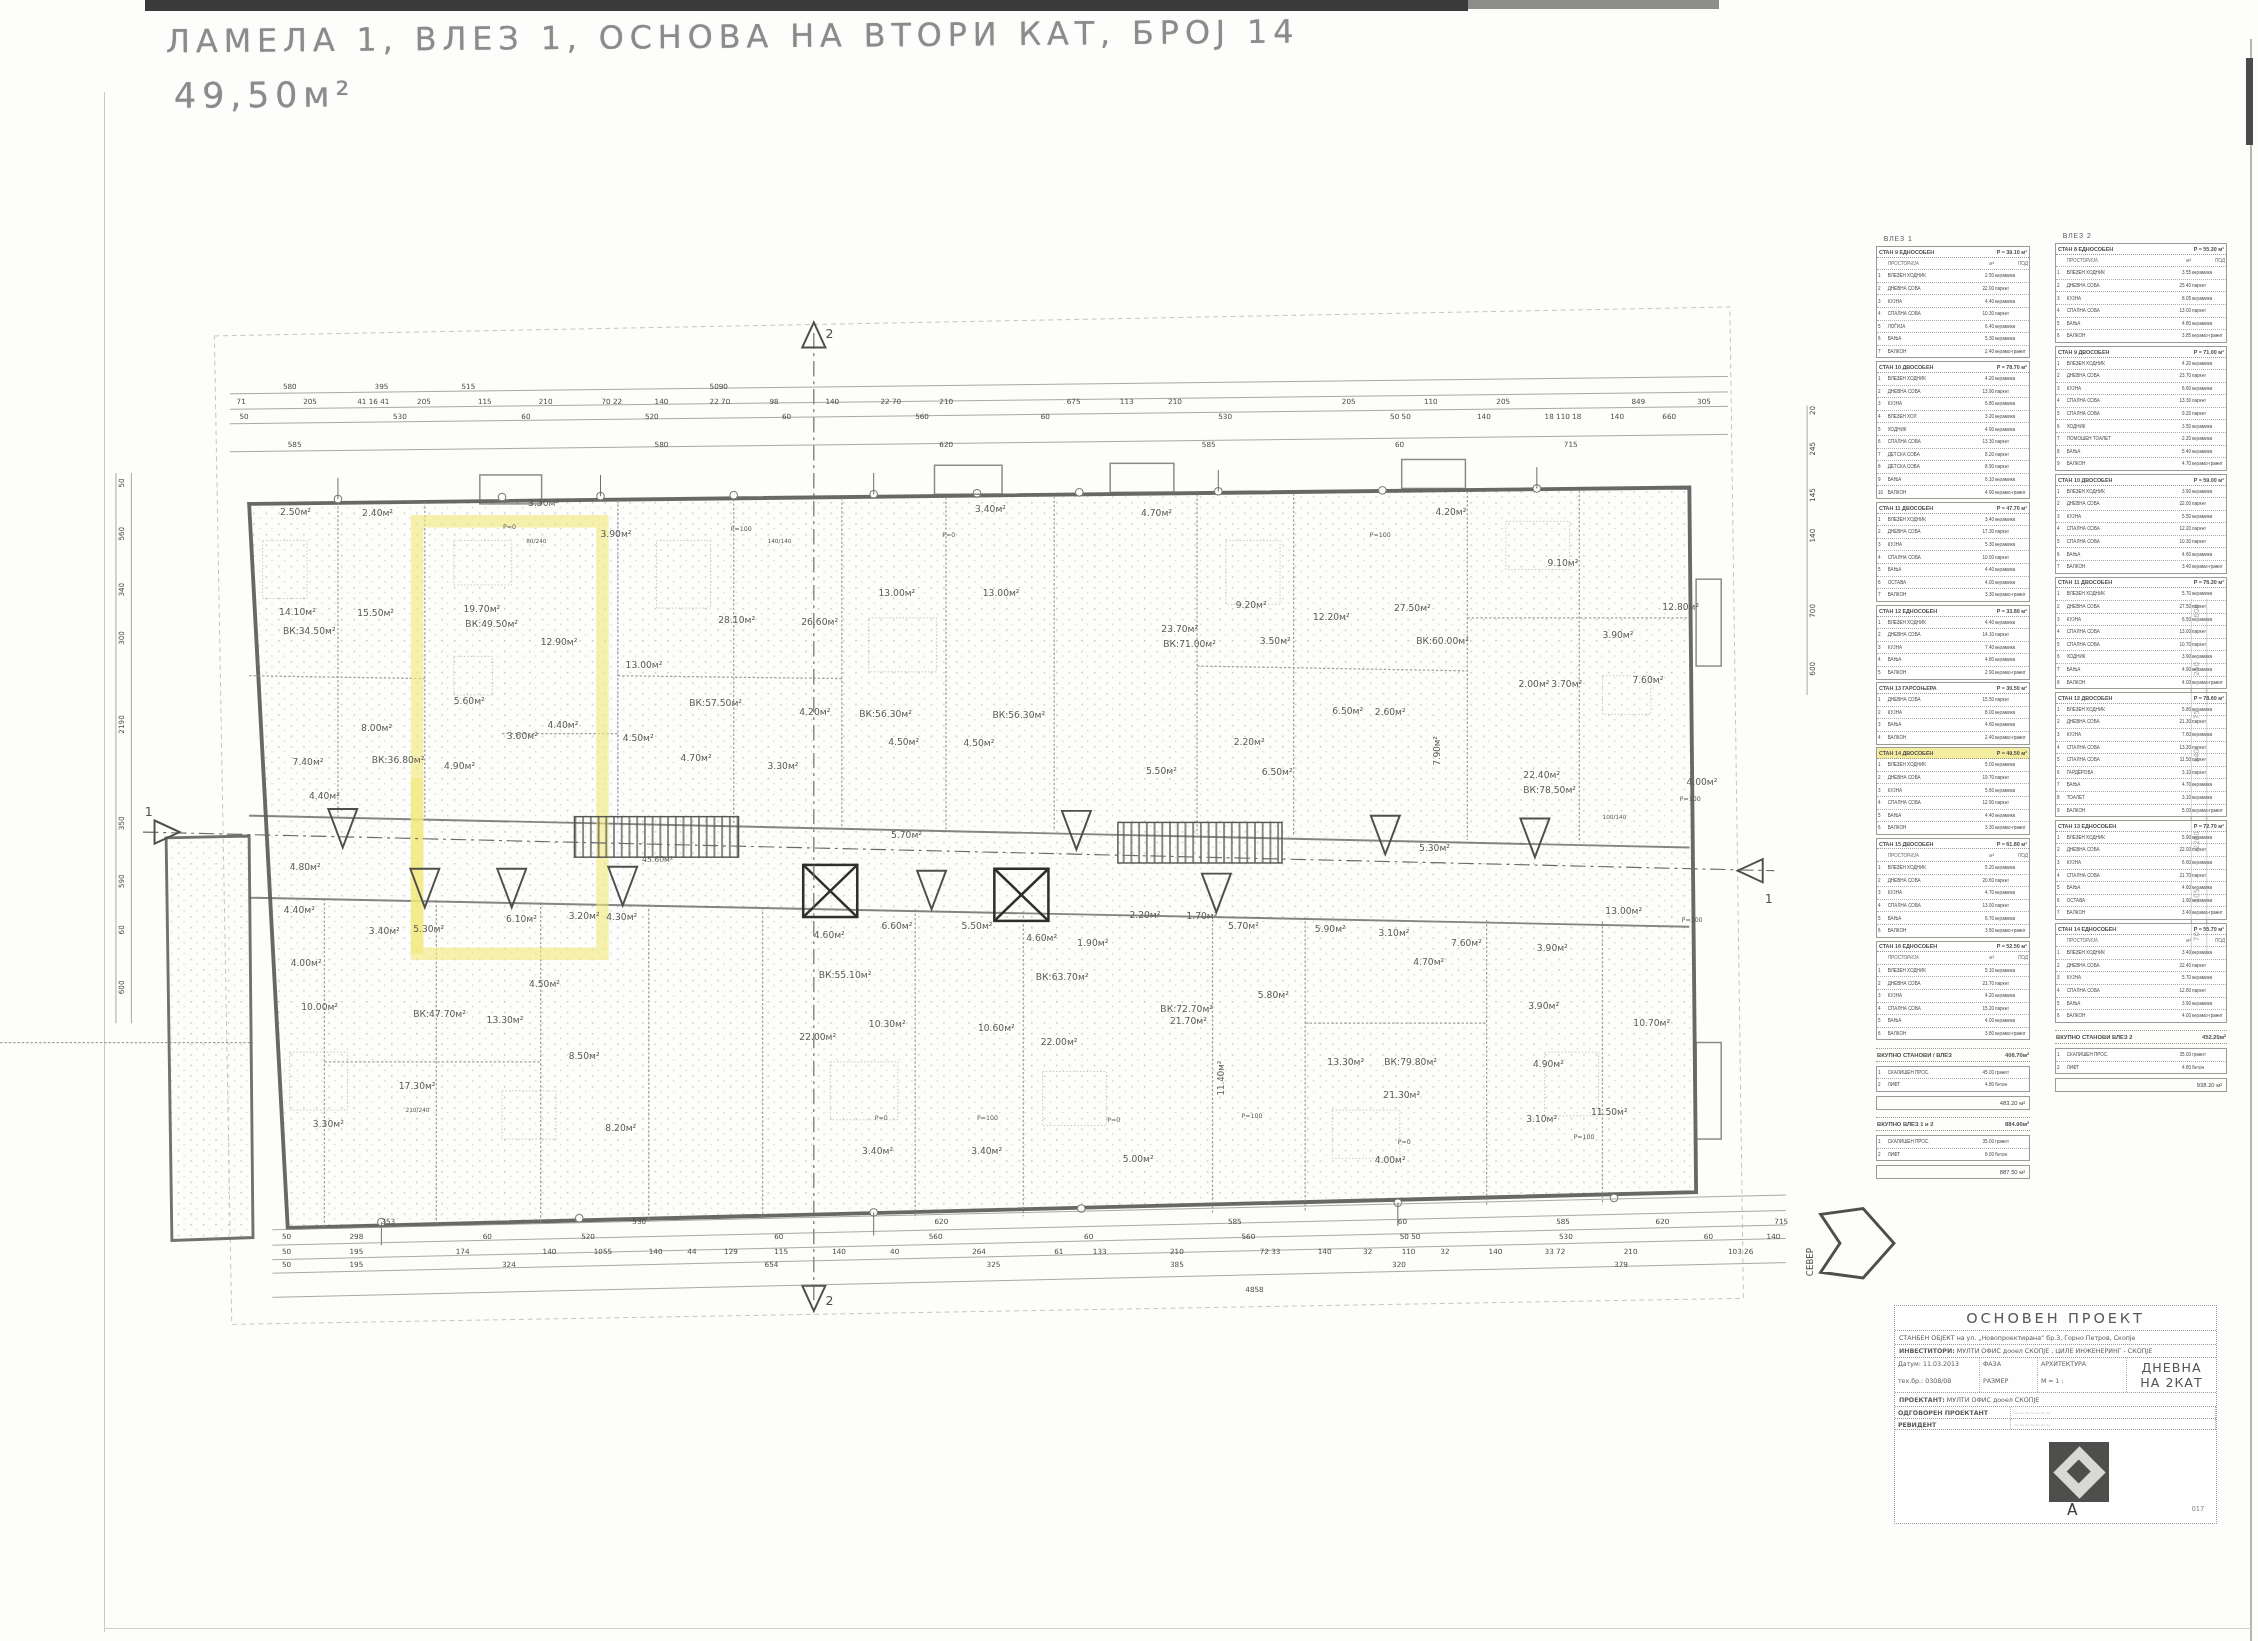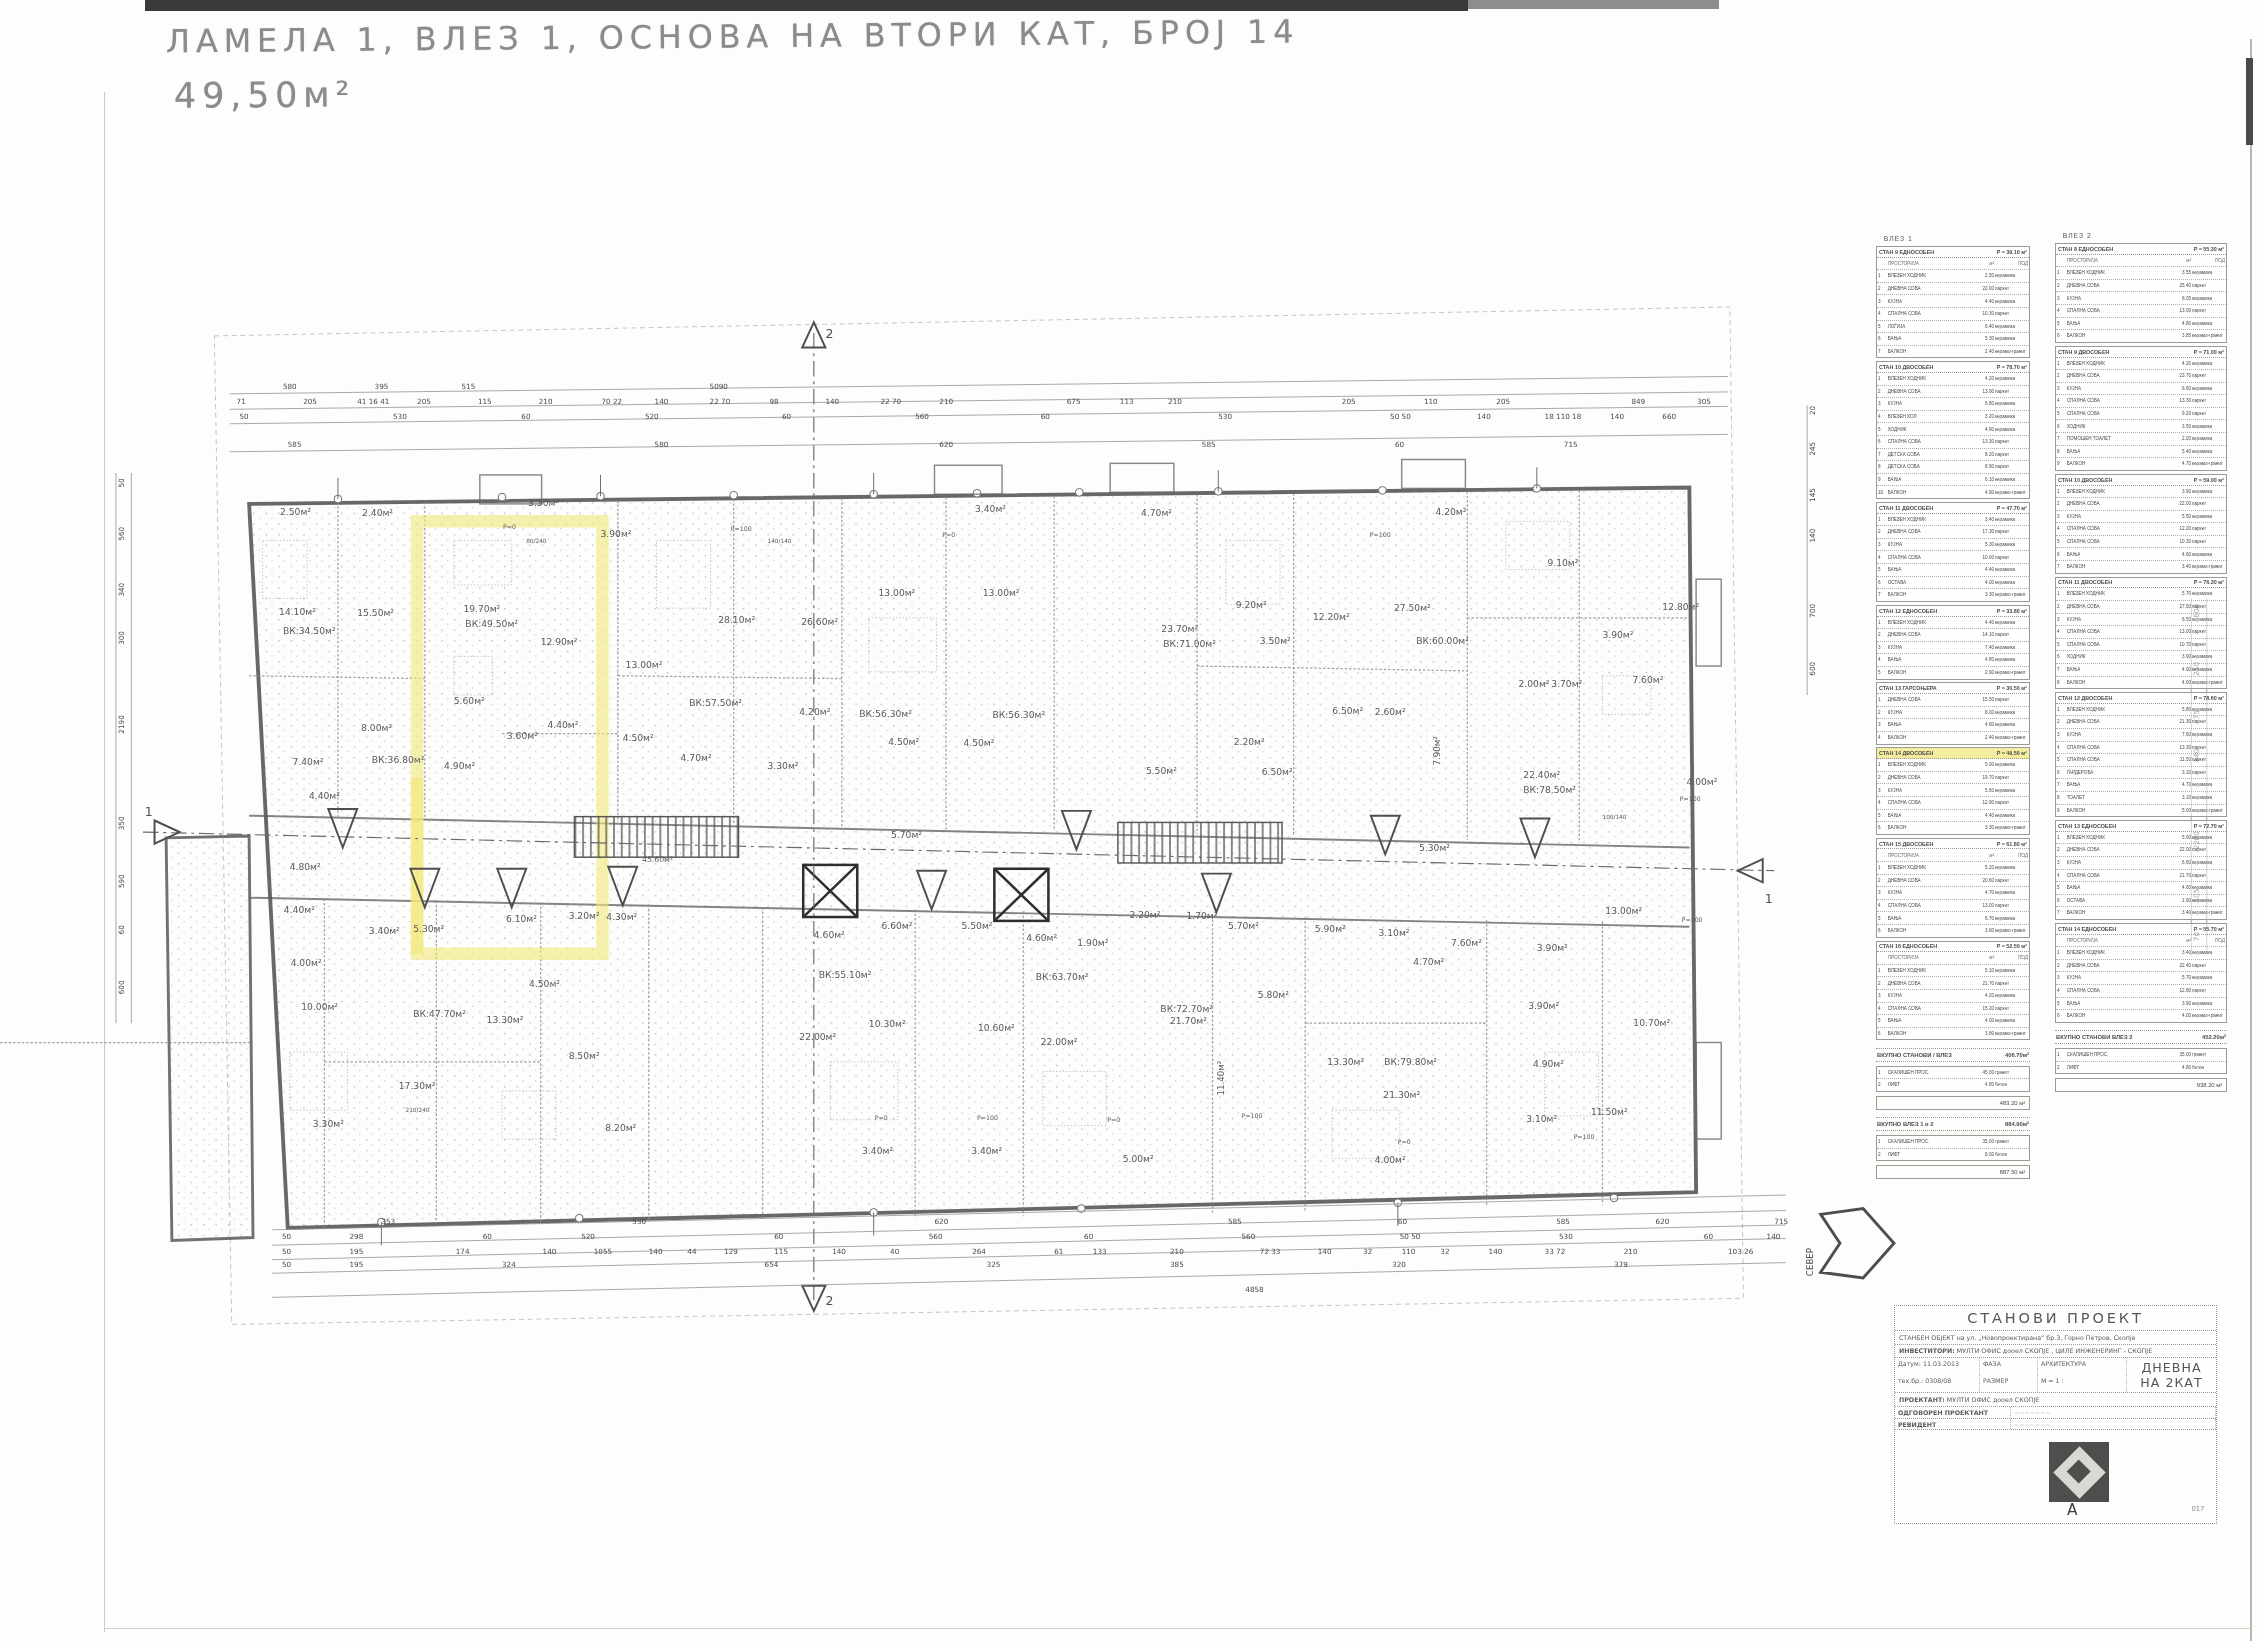--- a/index.html
+++ b/index.html
@@ -1312,21 +1312,21 @@
               <span style="text-align: right;">4.80</span>
               <span>бетон</span>
             </div>
           </div>
           <div class="sum-total">938.20 м²</div>
         </div>
       </div>
 </div>
 
 <div id="titleblock">
-  <div class="tb-head">СТАНОВИ ПРОЕКТ</div>
+  <div class="tb-head">ОСНОВЕН ПРОЕКТ</div>
   <div class="tb-line">СТАНБЕН ОБЈЕКТ на ул. „Новопроектирана“ бр.3, Горно Петров, Скопје</div>
   <div class="tb-line">
     <b>ИНВЕСТИТОРИ:</b>
     <span>МУЛТИ ОФИС дооел СКОПЈЕ , ЦИЛЕ ИНЖЕНЕРИНГ - СКОПЈЕ</span>
   </div>
   <div class="tb-grid">
     <div class="tb-cell">
       <span>Датум:</span>
       <span>11.03.2013</span>
     </div>

